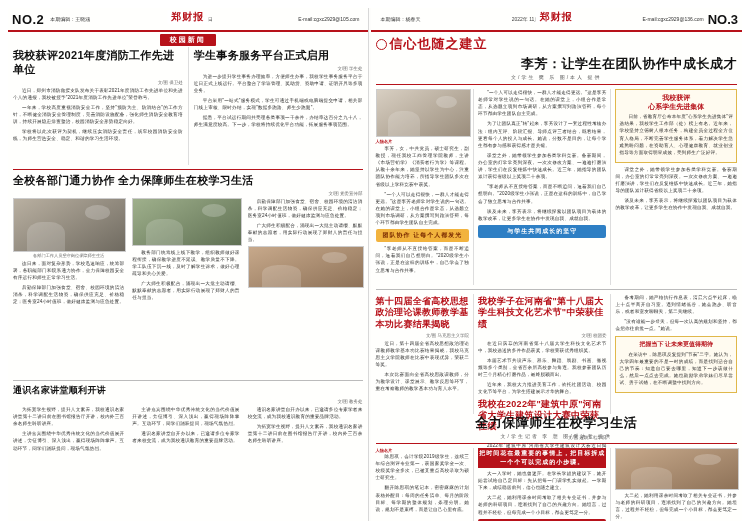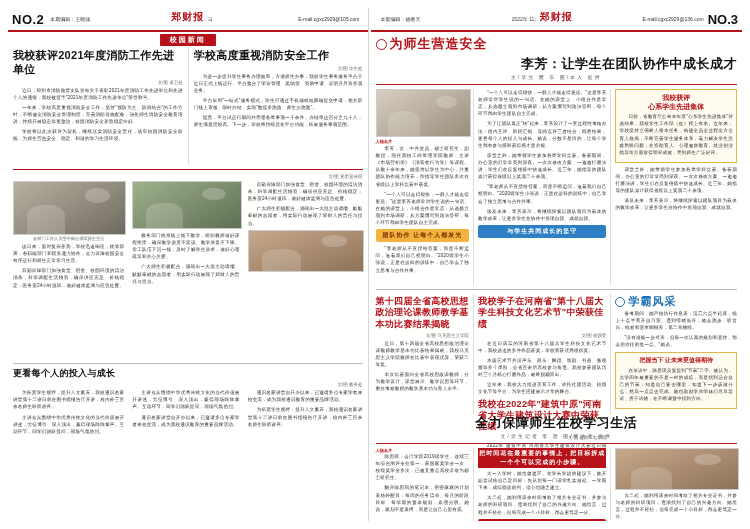--- a/index.html
+++ b/index.html
@@ -127,36 +127,37 @@
         <div class="col" style="width:50%;padding-right:5px;">
           <div class="hl">我校获评2021年度消防工作先进单位</div>
           <div class="byline">文/图 保卫处</div>
           <div class="body">
             <p>近日，郑州市消防救援支队发布关于表彰2021年度消防工作先进单位和先进个人的通报，我校被授予"2021年度消防工作先进单位"荣誉称号。</p>
             <p>一年来，学校高度重视消防安全工作，坚持"预防为主、防消结合"的工作方针，不断健全消防安全管理制度，完善消防设施配备，强化师生消防安全教育培训，持续开展隐患排查整治，校园消防安全形势稳定向好。</p>
             <p>学校将以此次获评为契机，继续压实消防安全责任，筑牢校园消防安全防线，为师生营造安全、稳定、和谐的学习生活环境。</p>
           </div>
         </div>
         <div class="col vline" style="width:50%;padding-left:5px;">
-          <div class="hl">学校高度重视消防安全工作</div>
+          <div class="hl">学生事务服务平台正式启用</div>
           <div class="byline">文/图 学生处</div>
           <div class="body">
             <p>为进一步提升学生事务办理效率，方便师生办事，我校学生事务服务平台于近日正式上线运行。平台整合了学籍管理、奖助贷、资助申请、证明开具等多项业务。</p>
             <p>平台采用"一站式"服务模式，学生可通过手机端或电脑端提交申请，相关部门线上审核、限时办结，实现"数据多跑路、师生少跑腿"。</p>
             <p>据悉，平台试运行期间共受理各类事项一千余件，办结率达百分之九十八，师生满意度较高。下一步，学校将持续优化平台功能，拓展服务事项范围。</p>
           </div>
         </div>
       </div>
 
       <div style="padding:0 5px;">
           <hr class="rule-red">
         </div>
 
 
       <div style="padding:0 5px;">
+        <div class="hl">全校各部门通力协作 全力保障师生在校学习生活</div>
         <div class="byline">文/图 党委宣传部</div>
       </div>
 
       <div class="cols" style="height:178px;">
         <div class="col" style="width:33%;padding-right:4px;">
           <div class="photo room" style="width:100%;height:52px;"></div>
           <div class="cap">各部门工作人员坚守岗位保障师生生活</div>
           <div class="body" style="margin-top:2px;">
             <p>连日来，面对复杂形势，学校迅速响应，统筹部署，各职能部门和院系通力协作，全力保障校园安全有序运行和师生正常学习生活。</p>
             <p>后勤保障部门加强食堂、宿舍、校园环境的清洁消杀，科学调配生活物资，确保供应充足、价格稳定；医务室24小时值班，做好健康监测与应急处置。</p>
@@ -176,21 +177,21 @@
           </div>
           <div class="photo warm" style="width:100%;height:40px;margin-top:2px;"></div>
         </div>
       </div>
 
       <div style="padding:0 5px;">
           <hr class="rule">
         </div>
 
       <div style="padding:0 5px;">
-        <div class="hl hl-sm">更看每个人的投入与成长</div>
+        <div class="hl hl-sm">通识名家讲堂顺利开讲</div>
         <div class="byline">文/图 教务处</div>
       </div>
       <div class="cols">
         <div class="col" style="width:33%;padding-right:4px;">
           <div class="body">
             <p>为拓宽学生视野，提升人文素养，我校通识名家讲堂第十二讲日前在图书馆报告厅开讲，校内外三百余名师生聆听讲座。</p>
             <p>主讲嘉宾围绕中华优秀传统文化的当代价值展开讲述，旁征博引、深入浅出，赢得现场阵阵掌声。互动环节，同学们踊跃提问，现场气氛热烈。</p>
           </div>
         </div>
         <div class="col" style="width:33%;padding:0 4px;">
@@ -213,21 +214,21 @@
       <div class="masthead">
         <span class="mh-sub">本期编辑：杨春天</span>
         <span class="mh-mid">2022年 11月 10日</span>
         <span class="mh-logo">郑财报</span>
         <span class="mh-mail">E-mail:cgxc2929@136.com</span>
         <span class="mh-right">NO.3</span>
       </div>
 
       <div style="display:flex;align-items:center;padding:3px 5px 0;">
         <span style="display:inline-block;width:9px;height:9px;border:1.5px solid #b7121a;border-radius:50%;margin-right:3px;"></span>
-        <span class="col-title red">为师生营造安全</span>
+        <span class="col-title red">信心也随之建立</span>
       </div>
 
       <div style="padding:0 5px;">
         <div class="big-hl" style="text-align:right;margin-top:2px;">李芳：让学生在团队协作中成长成才</div>
         <div class="sub-hl">文/学生 樊 乐 图/本人 提供</div>
         <hr class="rule-red">
       </div>
 
       <div class="cols" style="height:196px;">
         <div class="col" style="width:27%;padding-right:4px;">
@@ -290,24 +291,20 @@
             <p>本届艺术节共设声乐、器乐、舞蹈、戏剧、书画、微视频等多个类别，全省百余所高校参与角逐。我校参赛团队历时三个月精心打磨作品，最终脱颖而出。</p>
             <p>近年来，我校大力推进美育工作，依托社团活动、校园文化节等平台，为学生搭建展示才华的舞台。</p>
           </div>
           <div class="hl hl-sm hl-red">我校在2022年"建筑中原"河南省大学生建筑设计大赛中荣获佳绩</div>
           <div class="byline">文/图 建筑工程学院</div>
           <div class="body">
             <p>2022年"建筑中原"河南省大学生建筑设计大赛近日揭晓，我校建筑工程学院学生团队斩获一等奖一项、二等奖两项、三等奖三项。</p>
           </div>
         </div>
         <div class="col vline" style="width:35%;padding-left:4px;">
-          <div style="display:flex;align-items:center;margin-bottom:1px;">
-            <span style="display:inline-block;width:8px;height:8px;border:1.5px solid #1b6fb5;border-radius:50%;margin-right:3px;"></span>
-            <span class="col-title" style="font-size:11px;">学霸风采</span>
-          </div>
           <div class="body">
             <p>备考期间，她严格执行作息表，清晨六点半起床，晚上十点半离开自习室。遇到情绪低谷，她会跑步、听音乐，或者和室友聊聊天，第二天继续。</p>
             <p>"没有谁能一步登天，但每一次认真的规划和坚持，都会把你往前推一点。"她说。</p>
           </div>
           <div class="boxed">
             <div style="text-align:center;font-size:6px;font-weight:bold;color:#b7121a;">把握当下 让未来更值得期待</div>
             <div class="body" style="margin-top:2px;">
               <p>在采访中，陈思琪反复提到"节奏"二字。她认为，大学四年最重要的不是一时的成绩，而是找到适合自己的节奏：知道自己要去哪里，知道下一步该做什么，然后一点点去完成。她也鼓励学弟学妹们尽早尝试、勇于试错，在不断调整中找到方向。</p>
             </div>
           </div>

